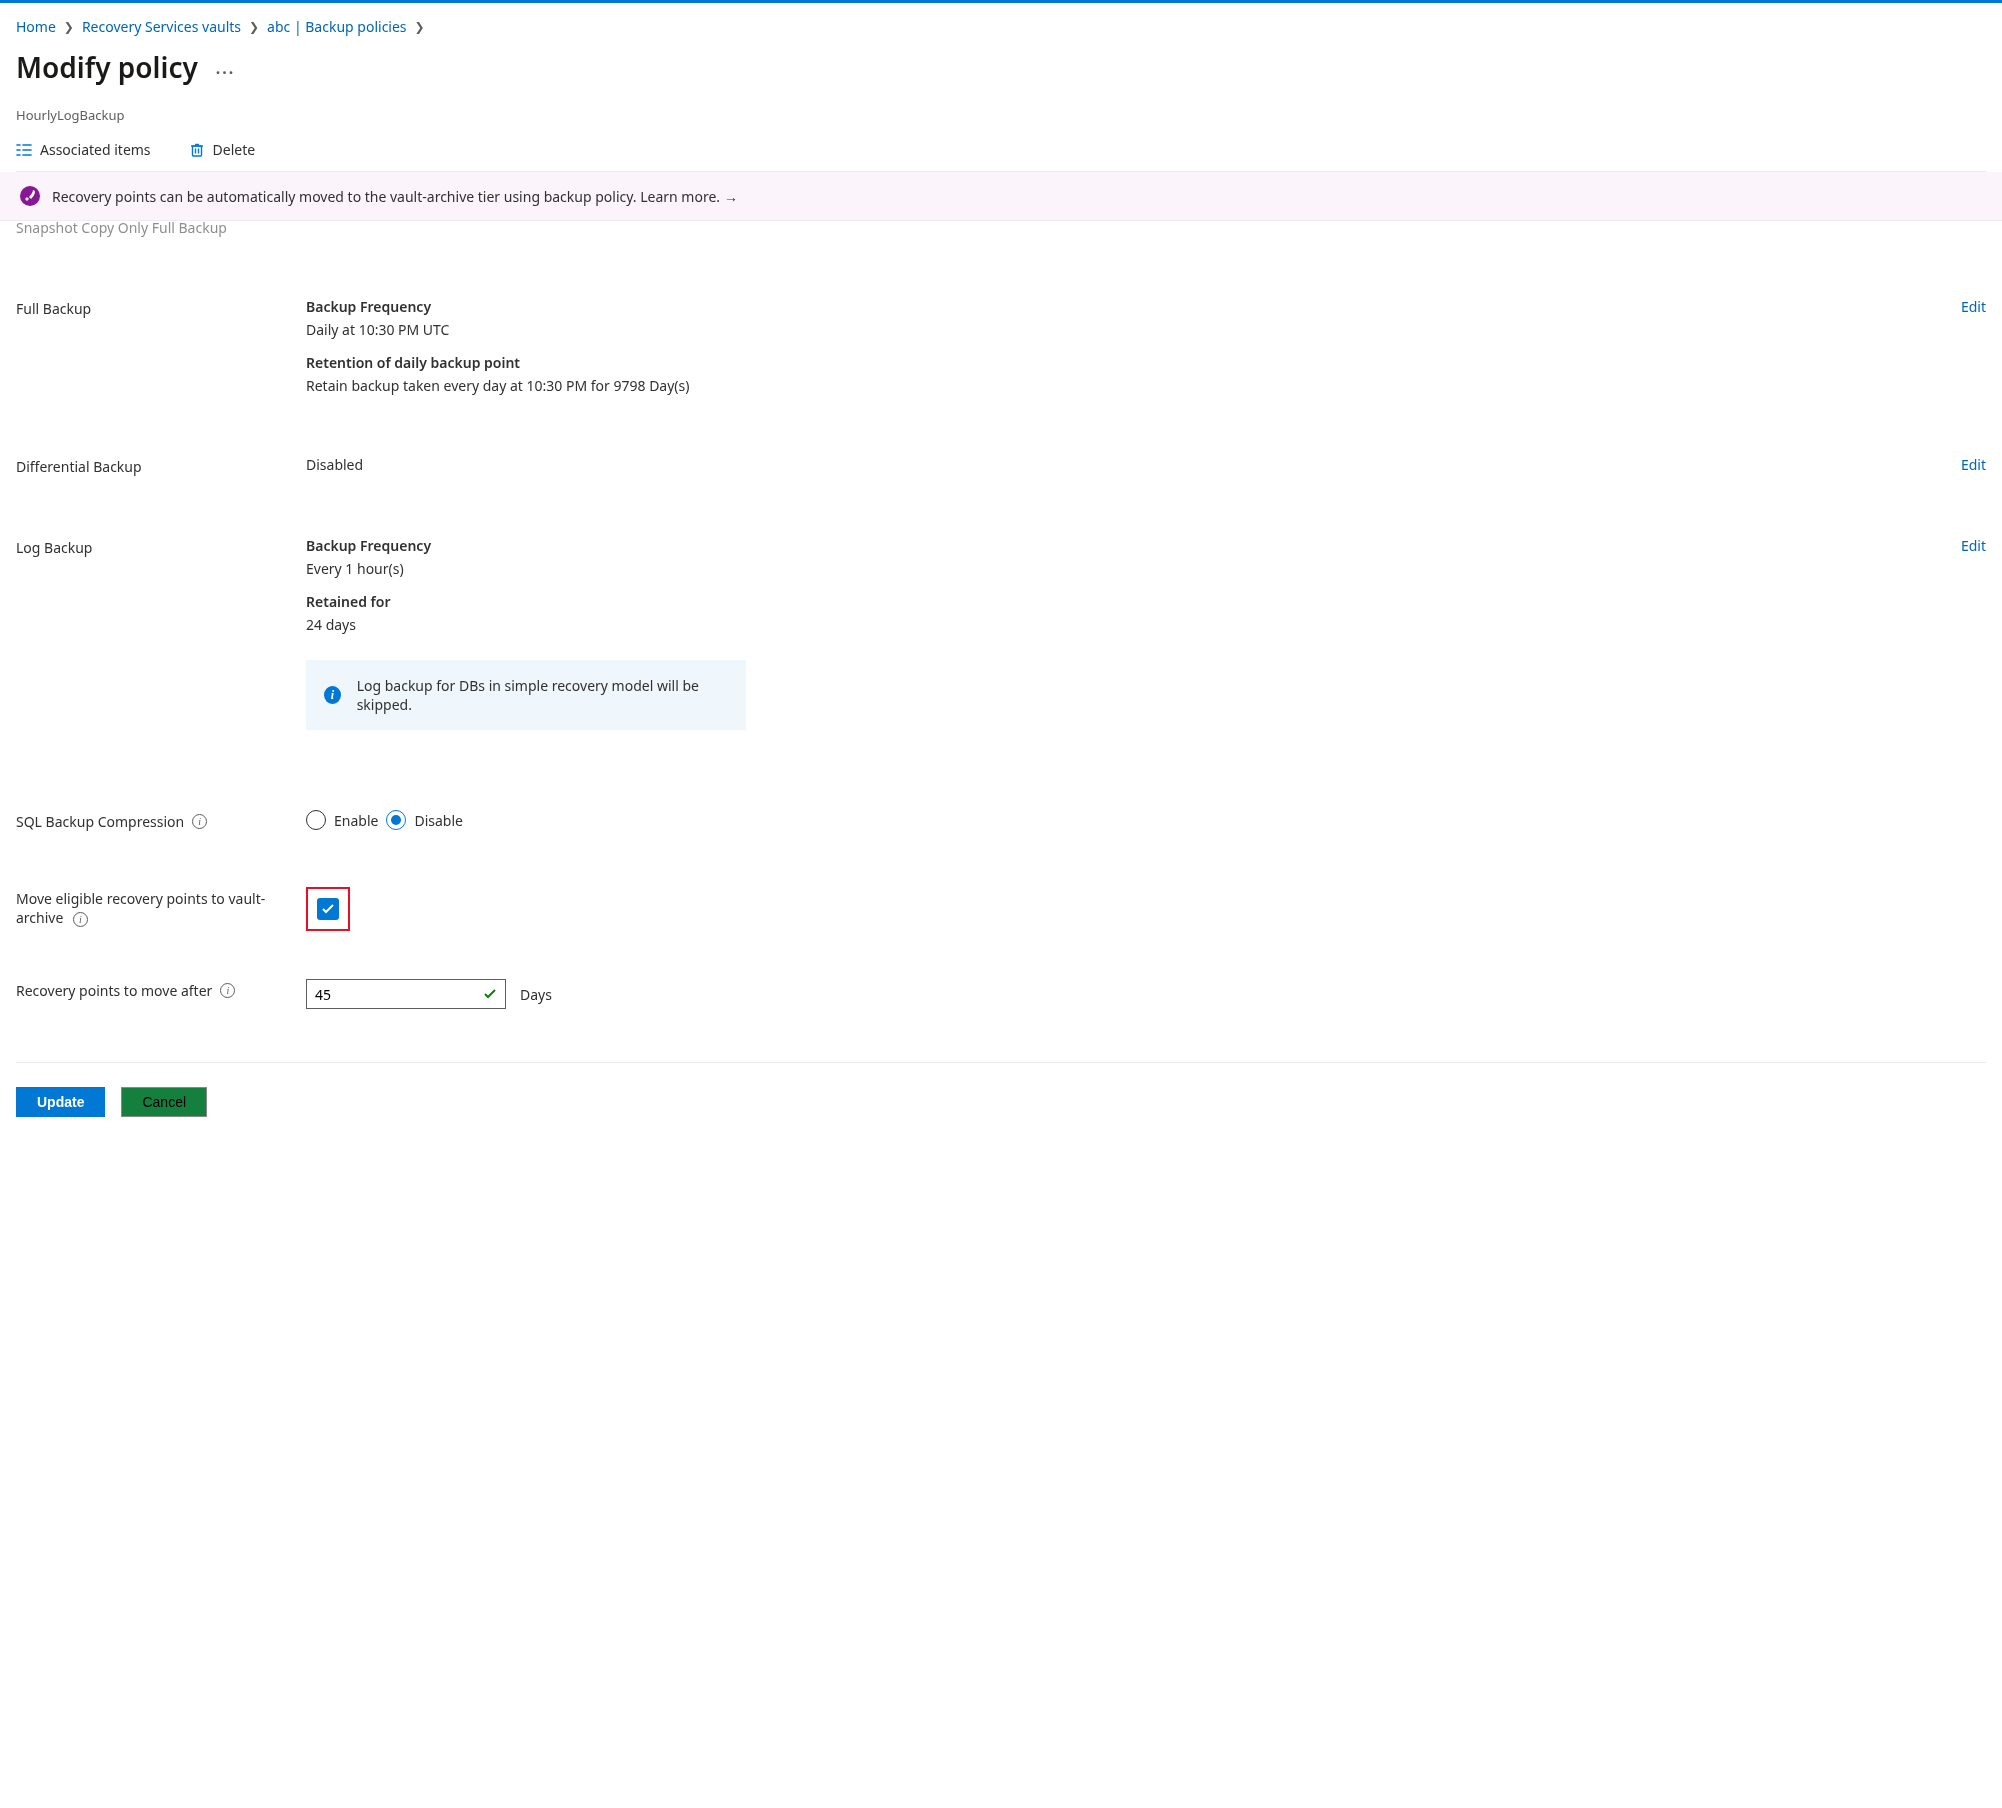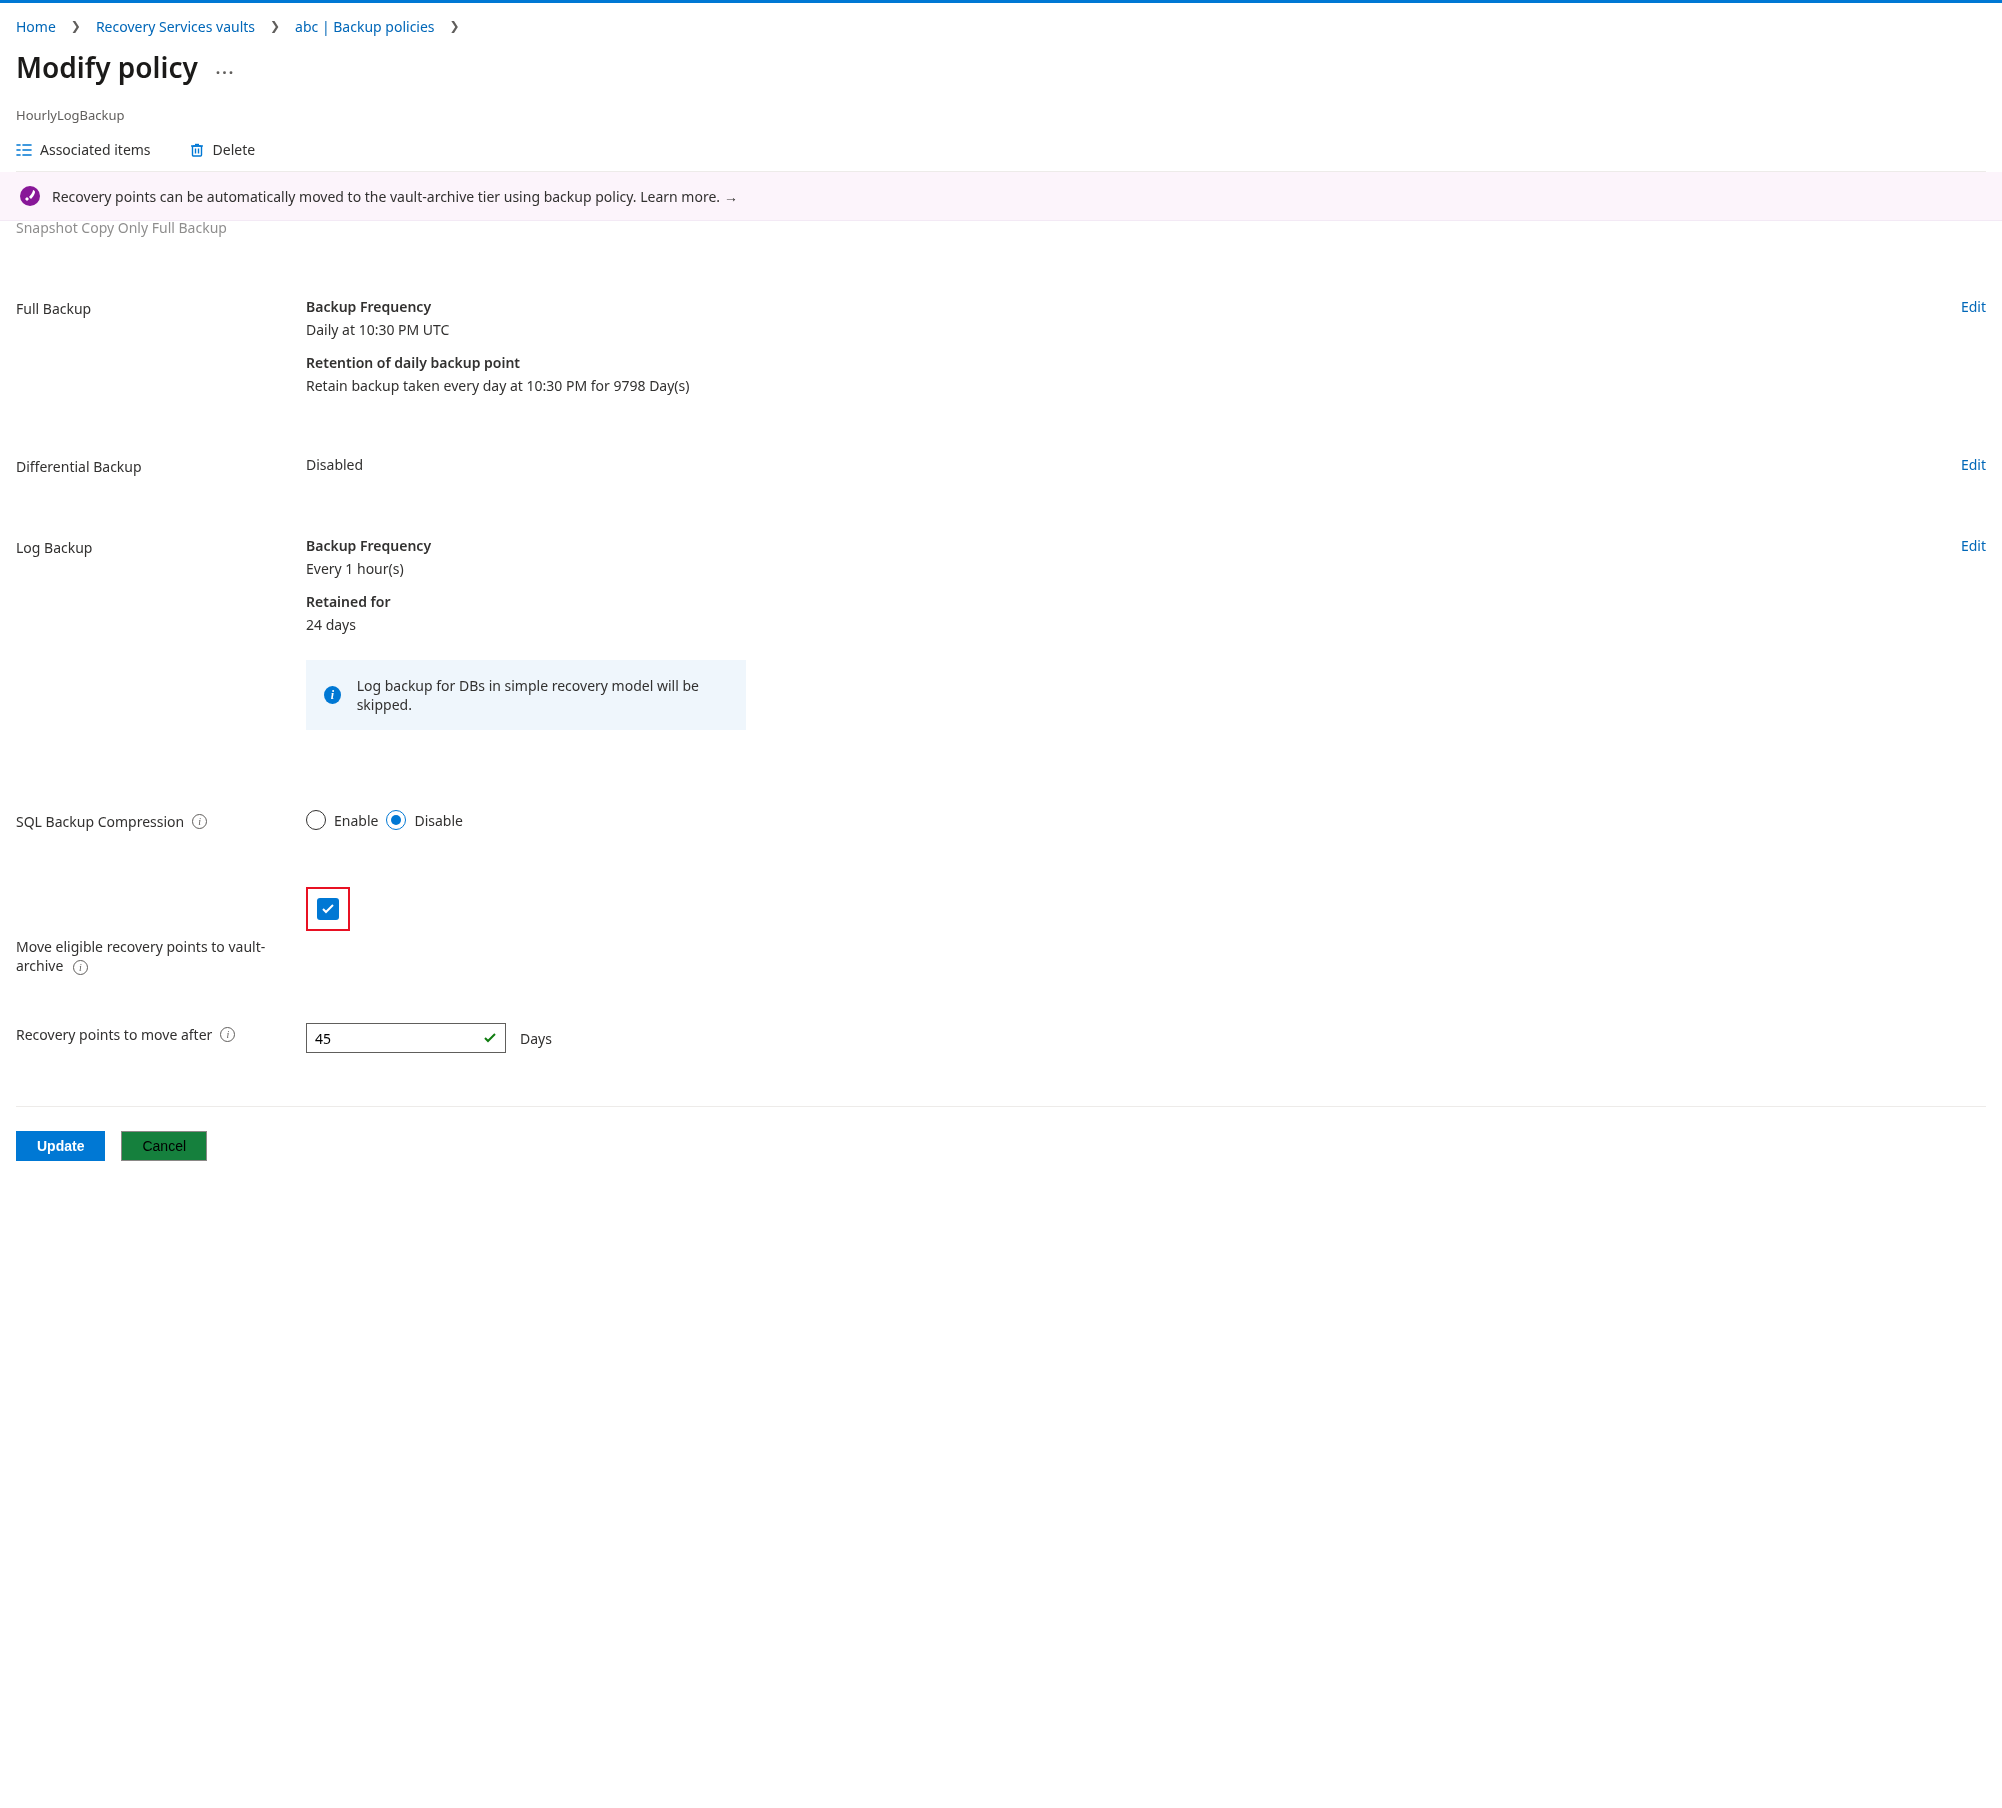--- a/index.html
+++ b/index.html
@@ -5,21 +5,21 @@
   * { box-sizing: border-box; margin: 0; padding: 0; }
   body {
     font-family: "Segoe UI", -apple-system, system-ui, sans-serif;
     font-size: 14px;
     color: #323130;
     background: #fff;
   }
   .top-accent { height: 3px; background: #0078d4; }
   .page { padding: 0 16px 24px 16px; }
   .breadcrumb {
-    display: flex; align-items: flex-start; gap: 15px;
+    display: flex; align-items: center; gap: 8px;
     padding: 14px 0 4px 0;
     font-size: 14px;
   }
   .breadcrumb a { color: #0067b8; text-decoration: none; cursor: pointer; }
   .bc-sep { color: #605e5c; font-size: 12px; }
   .title-row { display: flex; align-items: baseline; gap: 18px; padding-top: 8px; }
   .title { font-size: 28px; font-weight: 600; color: #1b1a19; }
   .title-more { color: #605e5c; letter-spacing: 2px; cursor: pointer; font-size: 16px; font-weight:700; }
   .subtitle { font-size: 13px; color: #605e5c; margin-top: 20px; }
   .toolbar { display: flex; align-items: center; gap: 38px; padding: 16px 0 12px 0; border-bottom: 1px solid #edebe9;}
@@ -253,21 +253,21 @@
                 <span class="radio-inner"></span>
               </span>
             <span>Disable</span>
           </label>
         </div>
       </div>
       <div class="section-action"></div>
     </div>
 
     <div class="section-row tighter" style="padding-top:56px;">
-      <div class="section-label" style="display:block; padding-right:22px;margin-top:48px;">
+      <div class="section-label" style="display:block; padding-right:22px;">
         <span>Move eligible recovery points to vault-archive</span>
         <span class="info-circle" style="margin-left:6px;">i</span>
       </div>
       <div class="section-body">
         <div class="chk-wrap">
           <div class="chk">
             <svg width="14" height="14" viewBox="0 0 14 14">
                 <path fill="none" stroke="#fff" stroke-width="2" d="M2 7l3 3 7-7"></path>
               </svg>
           </div>

